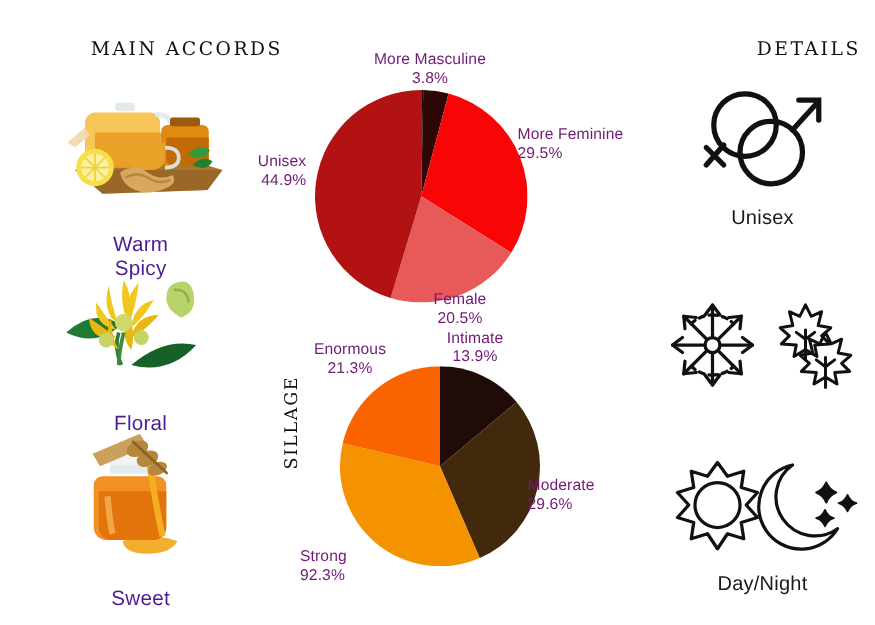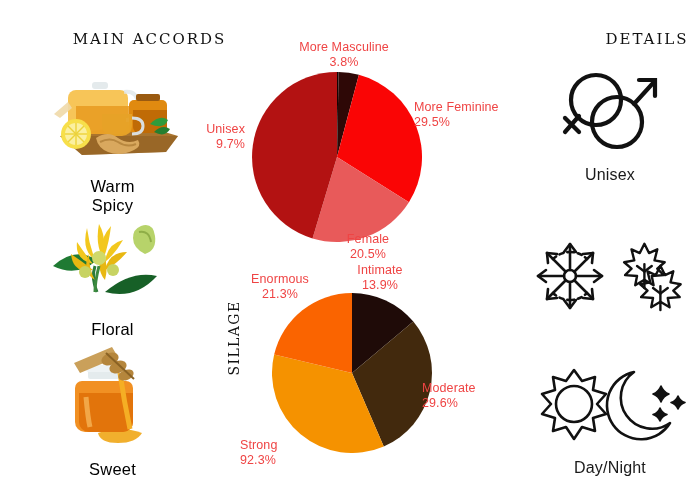--- a/index.html
+++ b/index.html
@@ -49,35 +49,35 @@
 
   .accord-art {
     height: 105px;
     display: flex;
     align-items: center;
     justify-content: center;
   }
   .accord-label {
     font-size: 16.5px;
     line-height: 19px;
-    color: #000000;
-    margin-top: 10px;
+    color: #4c1d95;
+    margin-top: 20px;
     letter-spacing: .2px;
   }
 
   
   .pie-wrap { position: absolute; }
   #gender-pie-wrap { left: 252px; top: 72px; }
   #sillage-pie-wrap { left: 272px; top: 293px; }
 
   .pie-label {
     position: absolute;
     font-size: 12.5px;
     line-height: 15px;
-    color: #ef4444;
+    color: #701a75;
     white-space: nowrap;
     letter-spacing: .1px;
   }
   .pie-label .pct { display: block; }
   .lbl-c { text-align: center; }
   .lbl-l { text-align: right; }
   .lbl-r { text-align: left; }
 
   #sillage-axis-title {
     position: absolute;
@@ -240,21 +240,21 @@
     <span class="pct">3.8%</span>
   </div>
 
   <div class="pie-label lbl-r" style="left:414px; top:100px; width:120px;">
     <span>More Feminine</span>
     <span class="pct">29.5%</span>
   </div>
 
   <div class="pie-label lbl-l" style="left:145px; top:122px; width:100px;">
     <span>Unisex</span>
-    <span class="pct">9.7%</span>
+    <span class="pct">44.9%</span>
   </div>
 
   <div class="pie-label lbl-c" style="left:318px; top:232px; width:100px;">
     <span>Female</span>
     <span class="pct">20.5%</span>
   </div>
 
   <div id="sillage-axis-title">SILLAGE</div>
 
   <div class="pie-wrap" id="sillage-pie-wrap">

